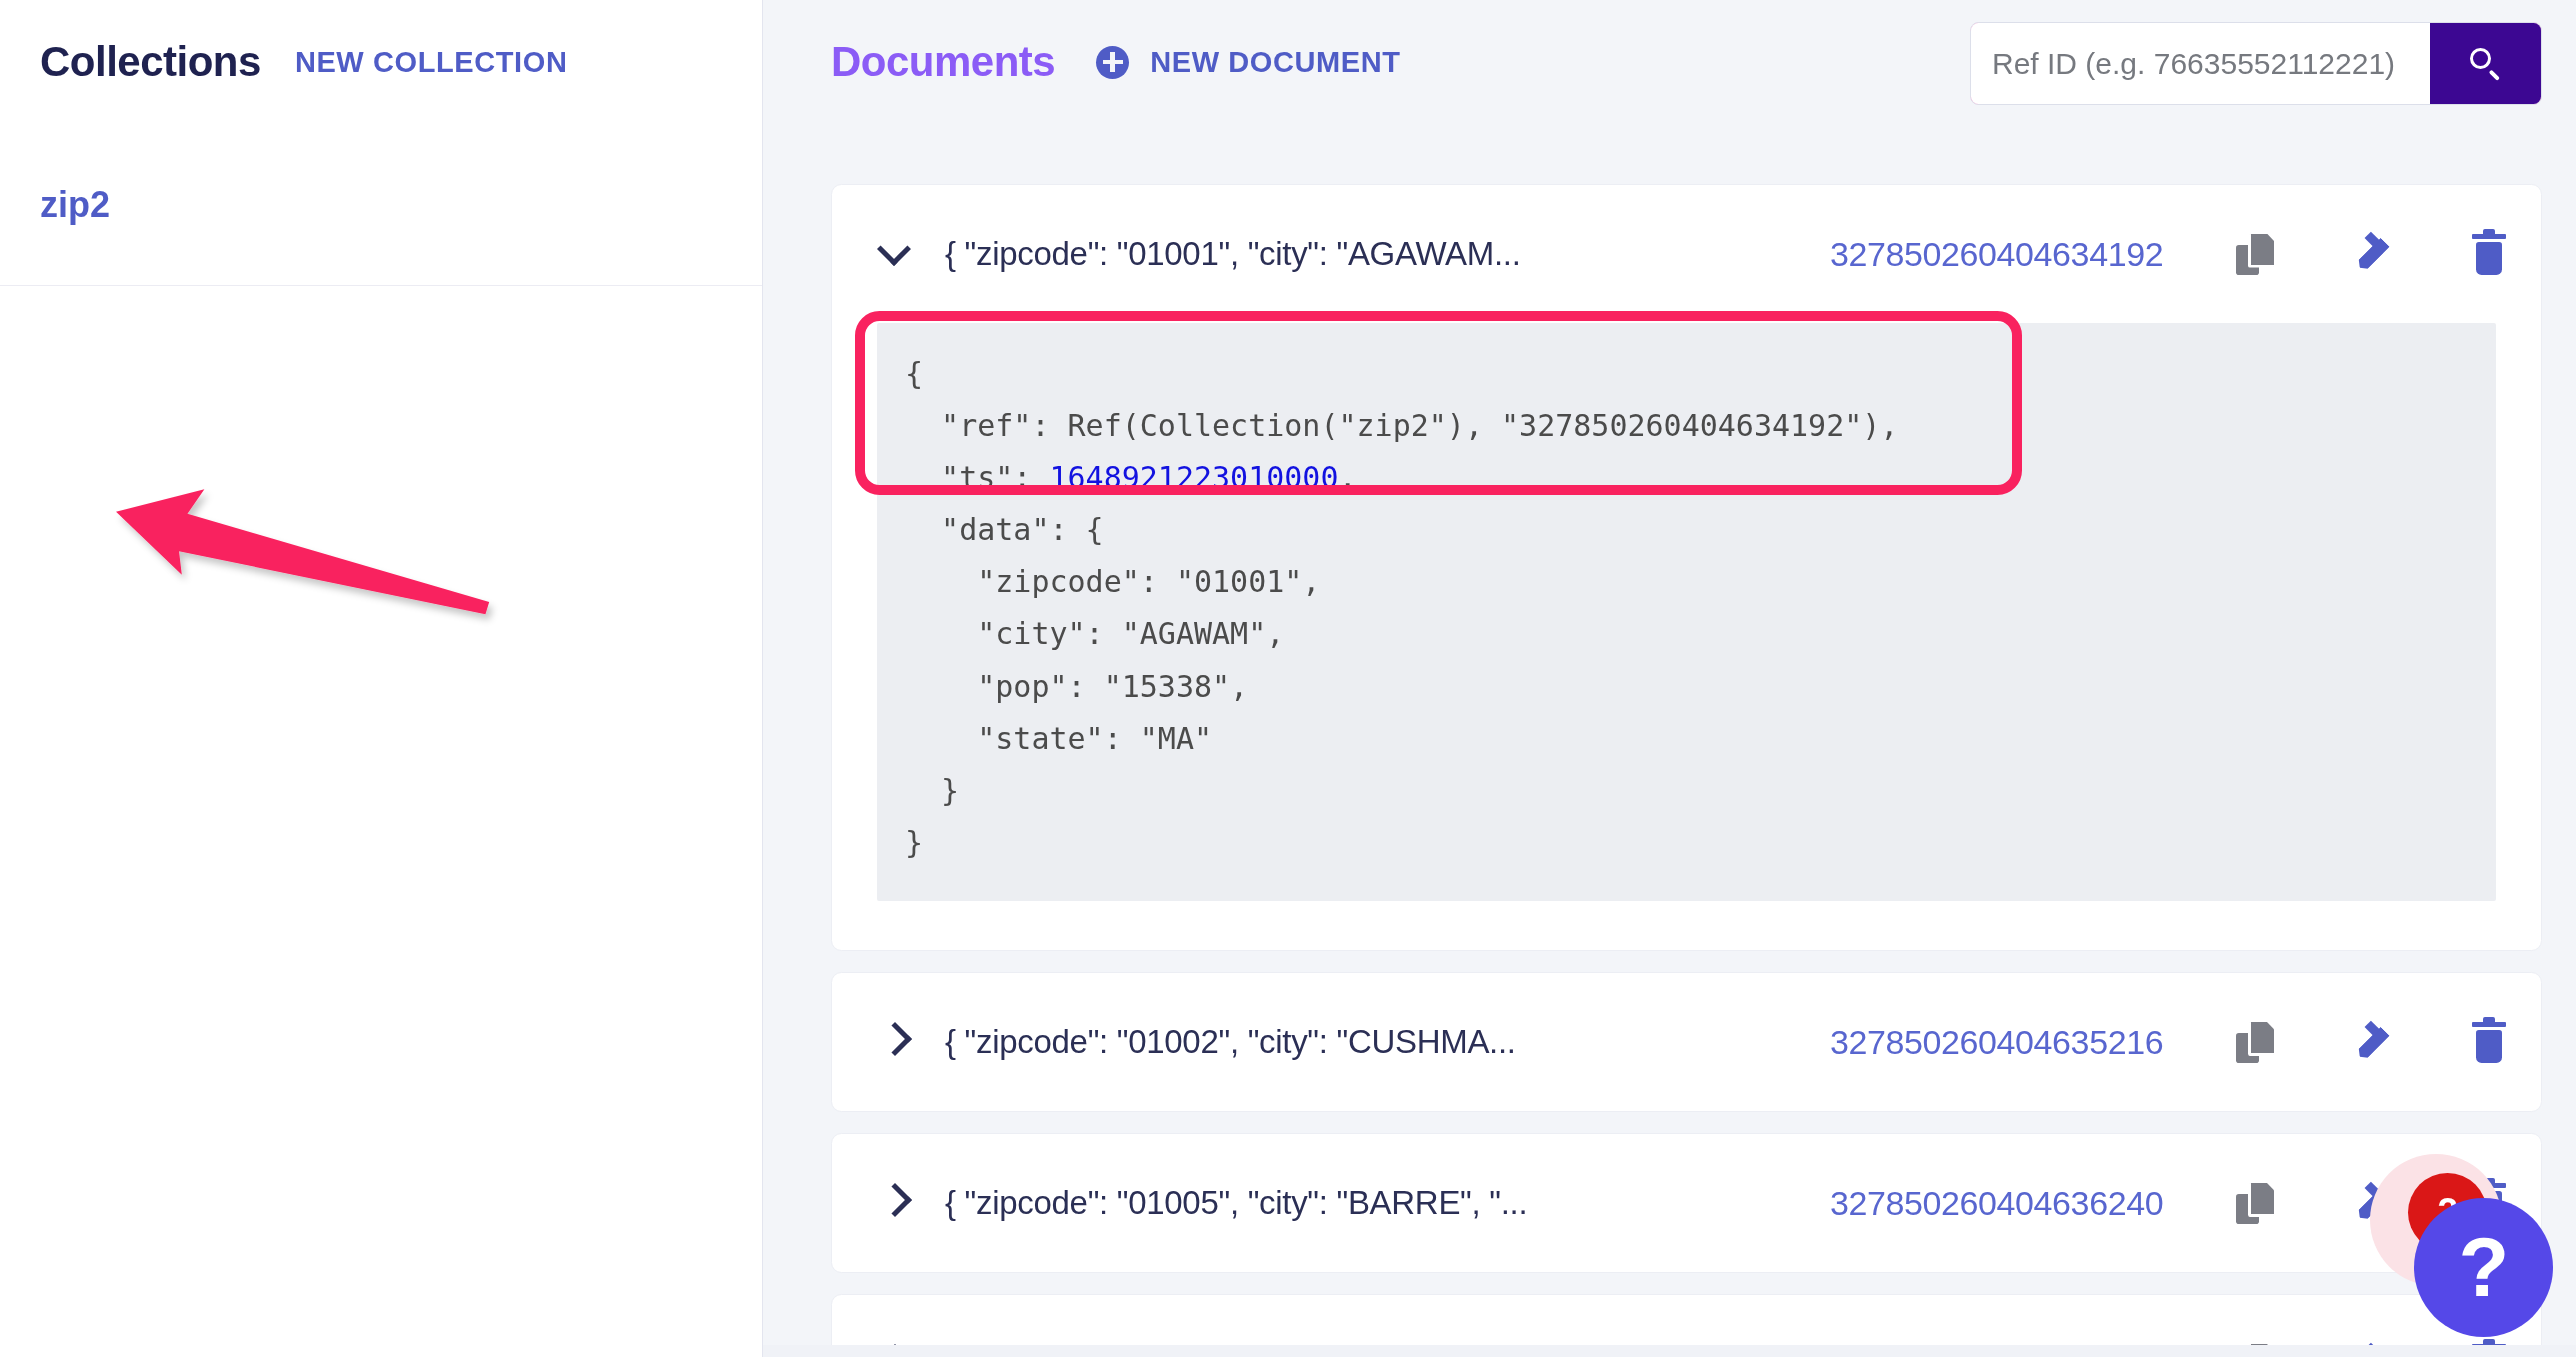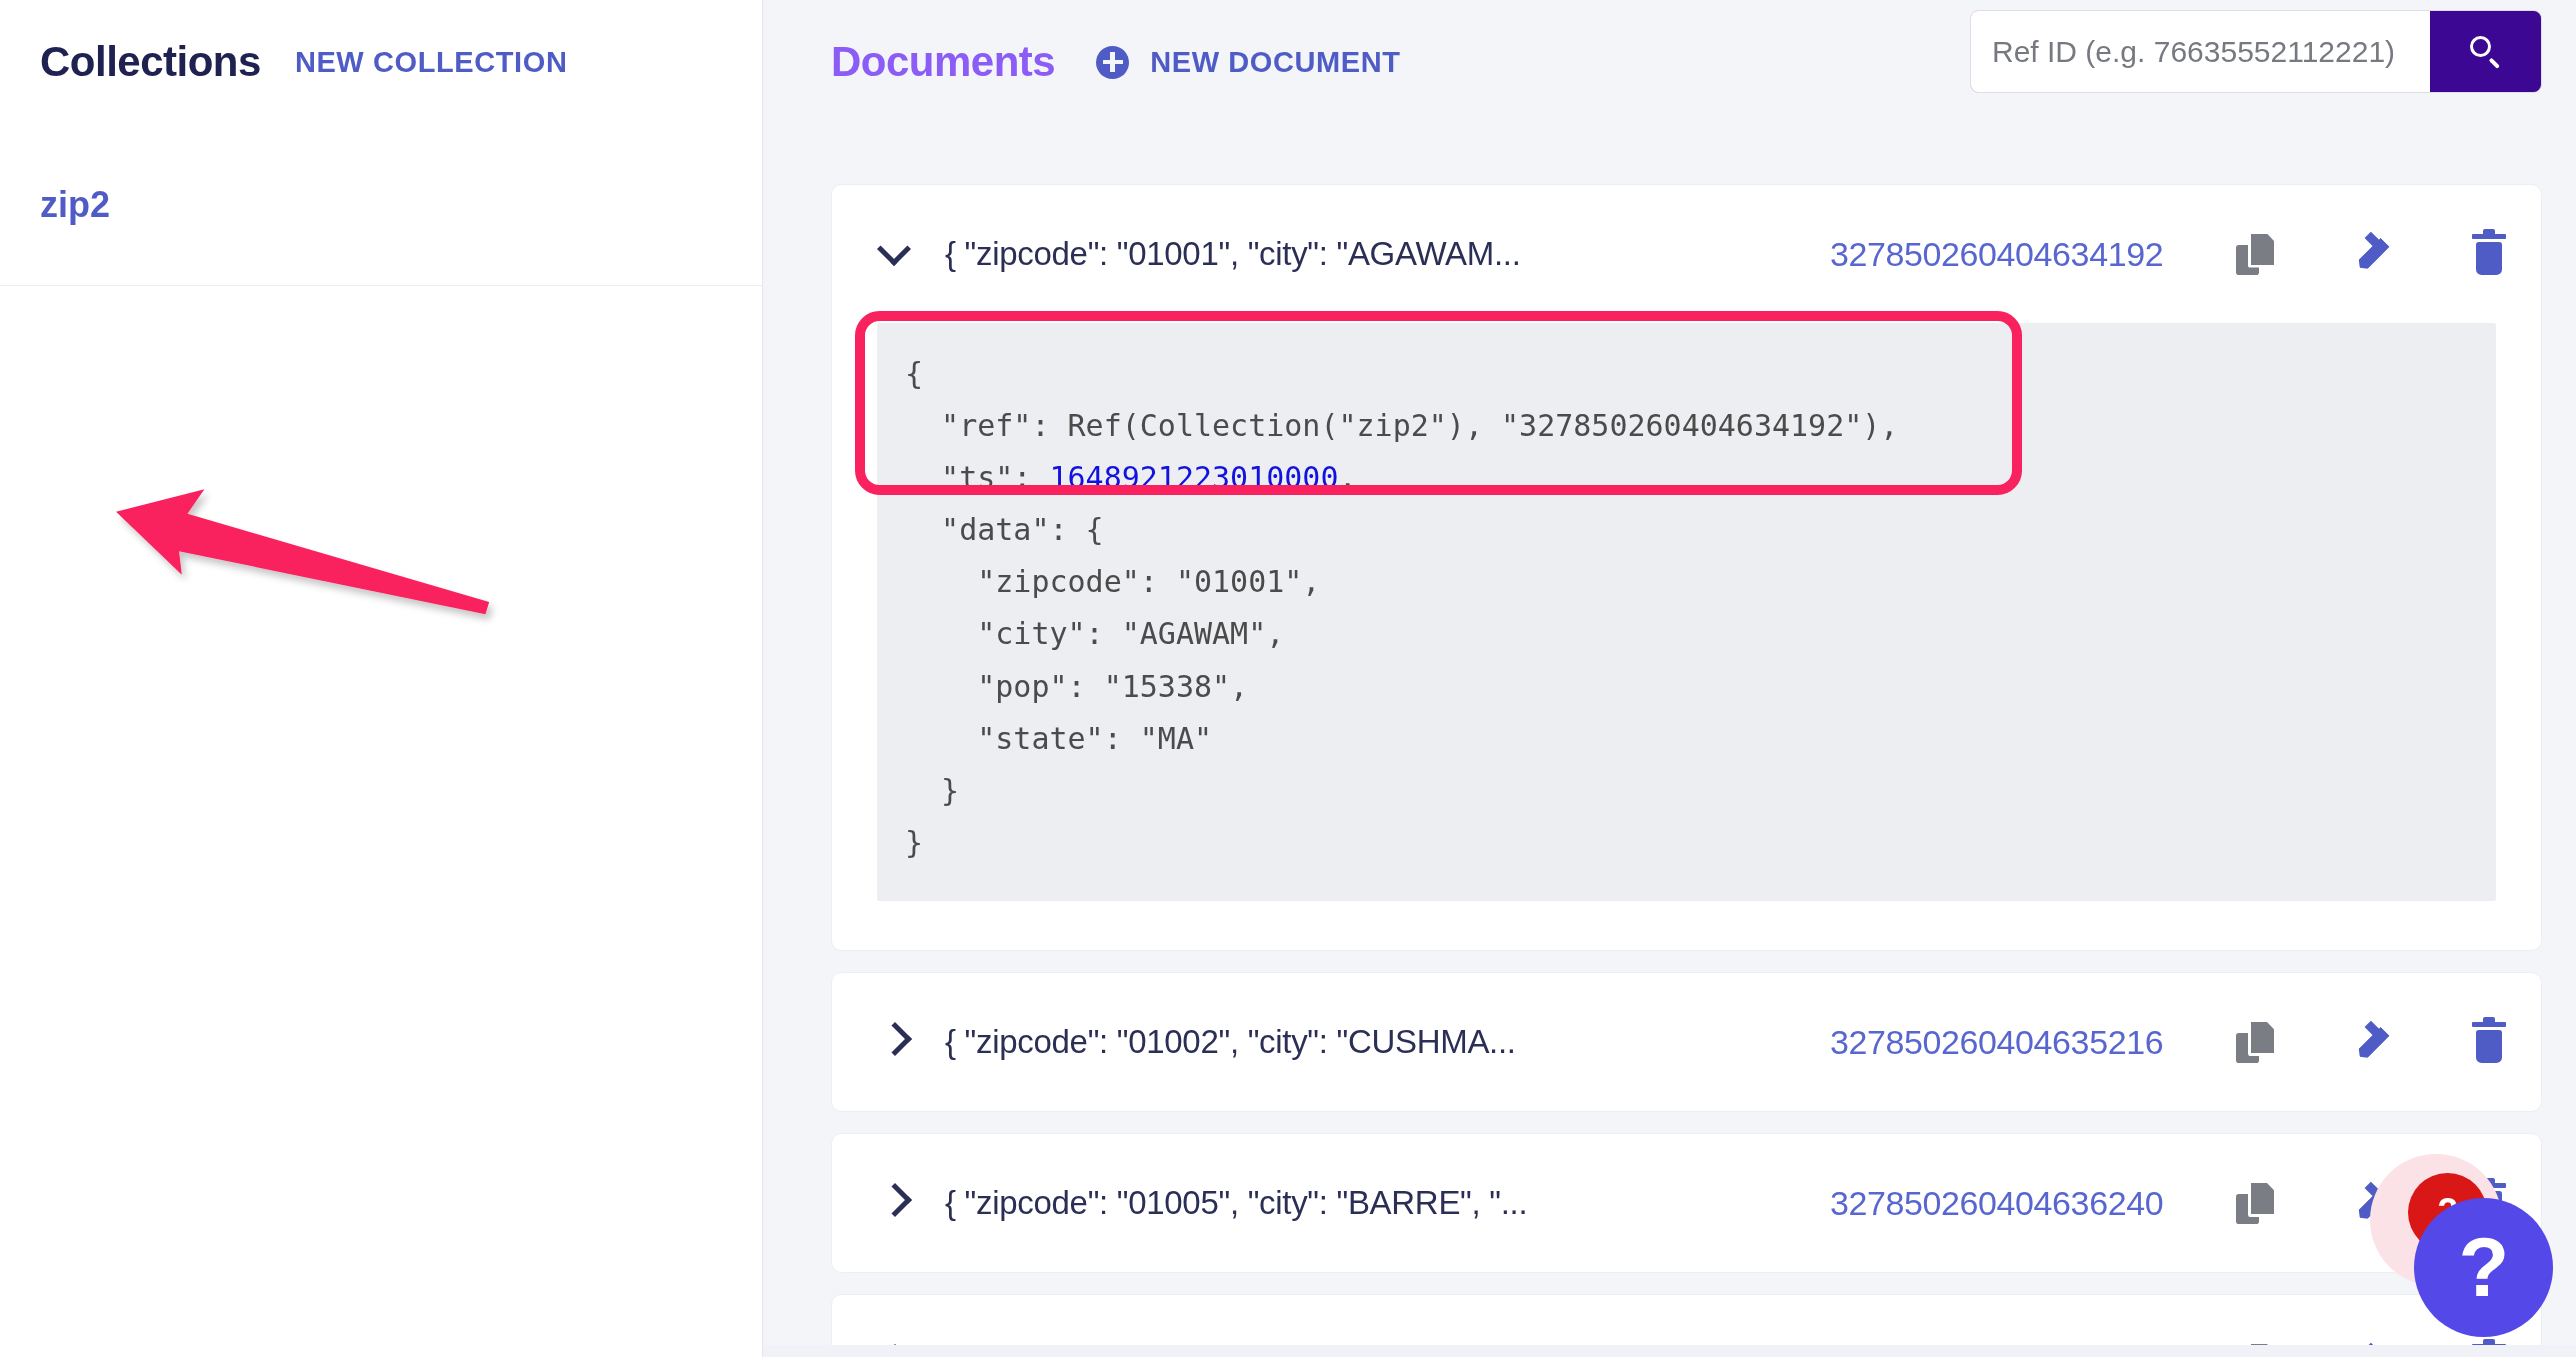--- a/index.html
+++ b/index.html
@@ -101,21 +101,21 @@
     font-weight: 600;
     letter-spacing: 0.6px;
     color: #4f5cc6;
     white-space: nowrap;
   }
 
   
   .search-wrap {
     position: absolute;
     right: 34px;
-    top: 10px;
+    top: 22px;
     display: flex;
     height: 83px;
     border: 1.9px solid #dcdfea;
     border-radius: 8.5px;
     background: #f9a8d4;
     overflow: hidden;
   }
   .search-input {
     width: 459px;
     border: none;

